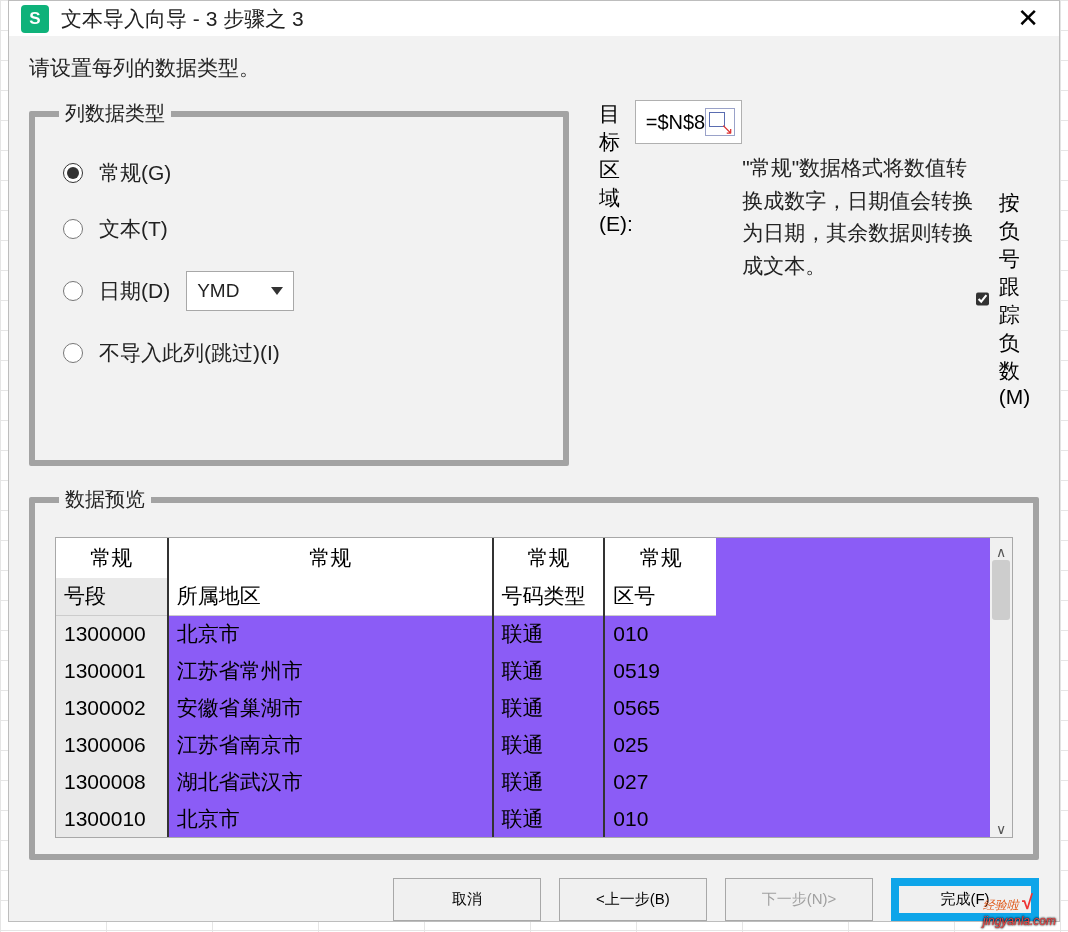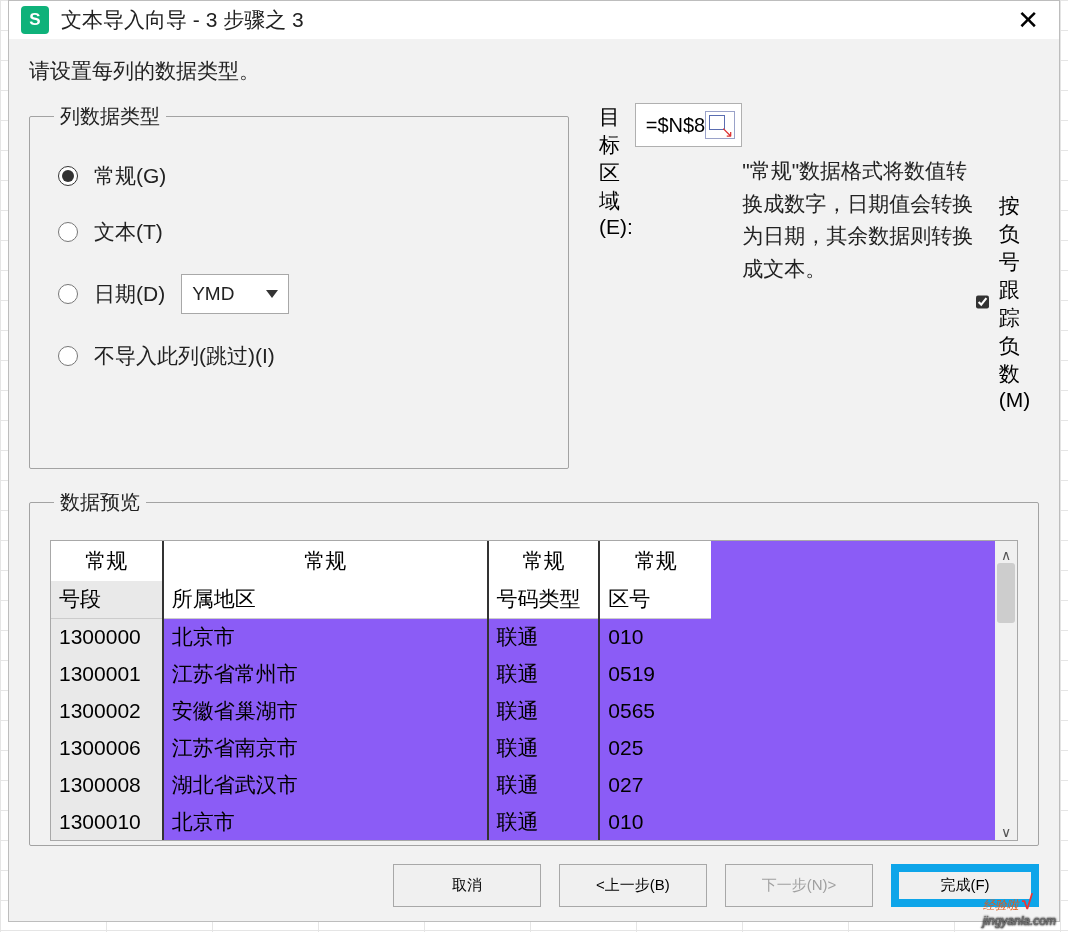--- a/index.html
+++ b/index.html
@@ -39,22 +39,22 @@
 
 .body {
   flex: 1; padding: 18px 20px 14px 20px; display: flex; flex-direction: column;
 }
 
 .instr { font-size: 21px; color: #222; margin-bottom: 18px; }
 
 .top-row { display: flex; gap: 30px; height: 366px; }
 
 fieldset.group {
-  border: 1px solid #a3a3a3; border-radius: 2px;
-  padding: 18px 20px 4px 20px; position: relative;
+  border: 6px solid #a3a3a3; border-radius: 2px;
+  padding: 18px 20px 16px 20px; position: relative;
 }
 fieldset.group > legend {
   font-size: 20px; color: #222; padding: 0 6px; margin-left: 4px;
 }
 
 .col-types { width: 540px; }
 
 .radio-row {
   display: flex; align-items: center; gap: 16px;
   padding: 14px 8px; font-size: 21px; color: #222;
@@ -283,14 +283,14 @@
       <div class="btn">取消</div>
       <div class="btn">&lt;上一步(B)</div>
       <div class="btn disabled">下一步(N)&gt;</div>
       <div class="btn primary">完成(F)</div>
     </div>
   </div>
 </div>
 
 <div class="watermark">
   <span>经验啦</span> <b>√</b><br>
-  <span style="color:#737373;text-shadow:0 0 2px #000,0 0 2px #000;">jingyanla.com</span>
+  <span style="color:#ef4444;text-shadow:0 0 2px #000,0 0 2px #000;">jingyanla.com</span>
 </div>
 
 </body></html>

